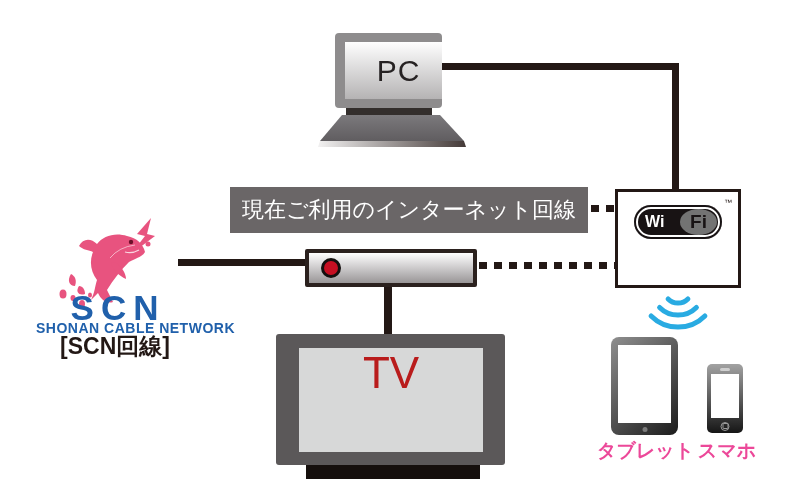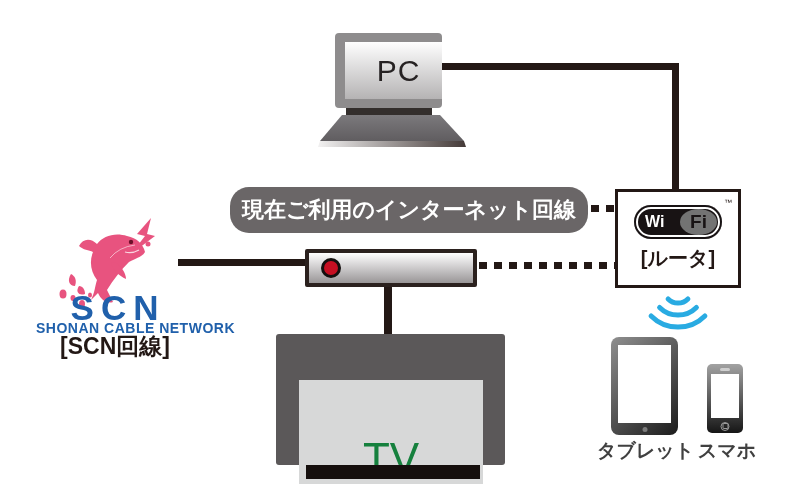--- a/index.html
+++ b/index.html
@@ -17,22 +17,22 @@
   .pc-monitor{left:335px; top:33px; width:107px; height:75px; background:#8e8c8d; border-radius:4px;}
   .pc-screen{left:345px; top:42px; width:87px; height:57px;
     background:linear-gradient(#fefefe,#b5b3b4);
     display:flex; align-items:center; justify-content:center;
     font-size:30px; color:#262223; letter-spacing:1px;padding-left:10px;}
   .pc-hinge{left:346px; top:108px; width:86px; height:7px; background:#332e2c;}
   .pc-base{left:318px; top:115px; width:148px; height:33px;}
 
   
   .banner{left:230px; top:187px; width:358px; height:46px; background:#6a6667;
-    color:#ffffff; font-weight:bold; font-size:22px;
-    display:flex; align-items:center; justify-content:center; white-space:nowrap;border-radius:19px;}
+    color:#ffffff; font-weight:normal; font-size:22px;
+    display:flex; align-items:center; justify-content:center; white-space:nowrap;}
 
   
   .router-box{left:615px; top:189px; width:126px; height:99px; box-sizing:border-box;
     background:#fff; border:3px solid #231815;}
   .wifi-logo{position:relative; margin:13px auto 0; width:88px; height:34px;
     background:#181314; border-radius:17px;
     box-shadow: inset 0 0 0 2px #181314, inset 0 0 0 4px #ffffff;}
   .wifi-wi{position:absolute; left:11px; top:50%; transform:translateY(-50%);
     color:#fff; font-weight:bold; font-size:16px;}
   .wifi-fi{position:absolute; right:5px; top:4px; width:37px; height:26px;
@@ -48,21 +48,21 @@
     border:4px solid #2b211e; border-radius:2px;
     background:linear-gradient(#ffffff,#999697);
     display:flex; align-items:center;}
   .stb-dot{width:14px; height:14px; border-radius:50%; background:#c60f22;
     border:3px solid #14100f; margin-left:12px;}
   .stb-label{font-size:27px; color:#231815; margin-left:14px; letter-spacing:1px;}
 
   
   .tv-frame{left:276px; top:334px; width:229px; height:131px; background:#5b5859; border-radius:3px;}
   .tv-screen{left:299px; top:348px; width:184px; height:104px; background:#d7d8d8;
-    display:flex; align-items:flex-end; justify-content:center; font-size:44px; color:#15803d;margin-top:32px;}
+    display:flex; align-items:flex-start; justify-content:center; font-size:44px; color:#b91c1c;}
   .tv-base{left:306px; top:465px; width:174px; height:14px; background:#150f0d;}
 
   
   .scn-art{left:55px; top:214px; width:105px; height:97px;}
   .scn-name{left:48px; top:290px; width:140px; text-align:center;
     font-size:35px; font-weight:bold; color:#2060ab; letter-spacing:7px; line-height:1;}
   .scn-sub{left:36px; top:320px; width:160px; text-align:center;
     font-size:14px; font-weight:bold; color:#2060ab; letter-spacing:0.5px; white-space:nowrap;}
   .scn-caption{left:40px; top:331px; width:150px; text-align:center;
     font-size:23px; font-weight:bold; color:#231815; white-space:nowrap;}
@@ -75,21 +75,21 @@
     width:5px; height:5px; border-radius:50%; background:#7d7d7d;}
   .phone{left:707px; top:364px; width:36px; height:69px; border-radius:5px;
     background:linear-gradient(#a2a2a2,#161616);}
   .phone-speaker{position:absolute; left:50%; top:4px; transform:translateX(-50%);
     width:10px; height:3px; border-radius:2px; background:#cfcfcf;}
   .phone-screen{position:absolute; left:4px; right:4px; top:10px; height:44px; background:#fff;}
   .phone-home{position:absolute; left:50%; bottom:2.5px; transform:translateX(-50%);
     width:9px; height:9px; border:1px solid #9a9a9a; border-radius:50%; box-sizing:border-box;}
   .phone-home::after{content:""; position:absolute; left:50%; top:50%;
     transform:translate(-50%,-50%); width:4px; height:4px; border:1px solid #9a9a9a; border-radius:1px;}
-  .device-label{font-size:19px; font-weight:bold; color:#404040; text-align:center; white-space:nowrap;}
+  .device-label{font-size:19px; font-weight:bold; color:#ec4899; text-align:center; white-space:nowrap;}
   .label-tablet{left:597px; top:438px; width:94px;}
   .label-phone{left:694px; top:438px; width:66px;}
 </style>
 </head>
 <body>
 
 <div id="stage">
 
   <div class="line" style="left:442px; top:63px; width:237px; height:7px;"></div>
   <div class="line" style="left:672px; top:63px; width:7px; height:126px;"></div>
@@ -121,21 +121,20 @@
   <div class="abs banner">
     <span>現在ご利用のインターネット回線</span>
   </div>
 
   <div class="abs router-box">
     <div class="wifi-logo">
       <span class="wifi-wi">Wi</span>
       <span class="wifi-fi">Fi</span>
       <span class="wifi-tm">™</span>
     </div>
-    <div class="router-label">[ルータ]</div>
   </div>
   <svg class="abs wifi-waves" viewBox="0 0 80 46">
     <g fill="none" stroke="#29abe2" stroke-width="5" stroke-linecap="round">
       <path d="M30.1 9.9 A14 14 0 0 0 49.9 9.9"></path>
       <path d="M21.6 18.4 A26 26 0 0 0 58.4 18.4"></path>
       <path d="M13.1 26.9 A38 38 0 0 0 66.9 26.9"></path>
     </g>
   </svg>
 
   <div class="abs stb-box">

